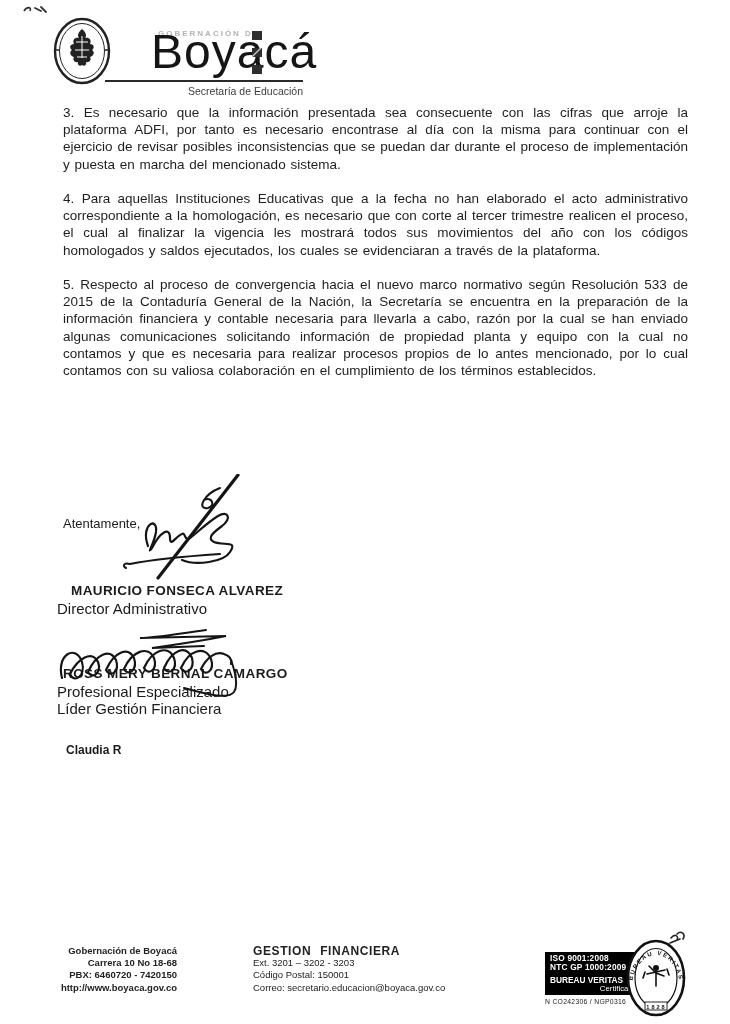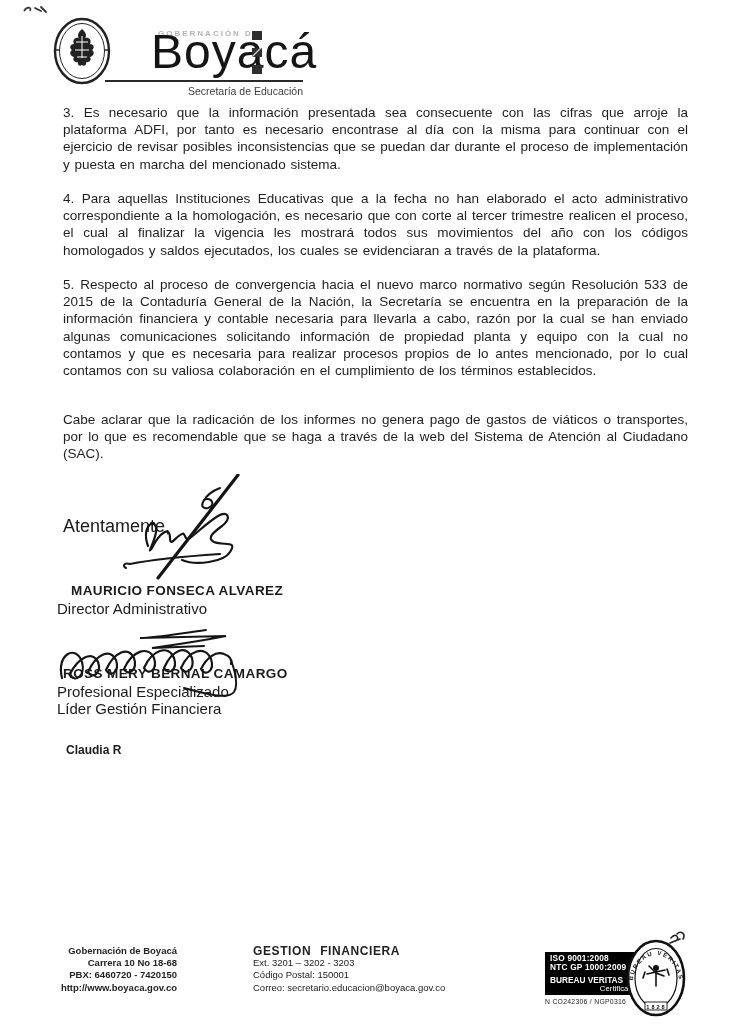--- a/index.html
+++ b/index.html
@@ -23,21 +23,21 @@
   .brand-squares .sq{width:10px;height:9px;background:#2e2e2e;margin-bottom:8px;}
   .brand-squares .sq.mid{background:linear-gradient(135deg,#2e2e2e 40%,#ffffff 45%,#2e2e2e 55%);}
   .brand-rule{position:absolute;left:105px;top:80px;width:198px;height:2px;background:#2a2a2a;}
   .brand-sub{position:absolute;left:145px;top:85px;width:158px;text-align:right;
     font-size:10.5px;color:#3c3c3c;}
   
   .para{
     position:absolute;left:63px;width:625px;font-size:13.5px;line-height:17.2px;
     text-align:justify;word-spacing:1px;color:#1e1e1e;
   }
-  .salutation{position:absolute;left:63px;top:516px;font-size:18px;}
+  .salutation{position:absolute;left:63px;top:516px;font-size:13px;}
   .sig-name{position:absolute;left:63px;font-size:13.5px;font-weight:bold;letter-spacing:0.4px;}
   .sig-title{position:absolute;left:57px;font-size:15px;}
   .initials{position:absolute;left:66px;top:743px;font-size:12px;font-weight:bold;}
   .signature{position:absolute;pointer-events:none;}
   
   .foot-left{
     position:absolute;left:35px;top:945px;width:142px;text-align:right;
     font-size:9.5px;font-weight:bold;line-height:12.2px;color:#222;
   }
   .foot-center{position:absolute;left:253px;top:945px;width:230px;font-size:9.5px;
@@ -81,21 +81,20 @@
     <div class="sq"></div>
       <div class="sq mid"></div>
       <div class="sq"></div>
   </div>
   <div class="brand-rule"></div>
   <div class="brand-sub">Secretaría de Educación</div>
 
   <div class="para" style="top:104px;">3. Es necesario que la información presentada sea consecuente con las cifras que arroje la plataforma ADFI, por tanto es necesario encontrase al día con la misma para continuar con el ejercicio de revisar posibles inconsistencias que se puedan dar durante el proceso de implementación y puesta en marcha del mencionado sistema.</div>
   <div class="para" style="top:190px;">4. Para aquellas Instituciones Educativas que a la fecha no han elaborado el acto administrativo correspondiente a la homologación, es necesario que con corte al tercer trimestre realicen el proceso, el cual al finalizar la vigencia les mostrará todos sus movimientos del año con los códigos homologados y saldos ejecutados, los cuales se evidenciaran a través de la plataforma.</div>
   <div class="para" style="top:276px;">5. Respecto al proceso de convergencia hacia el nuevo marco normativo según Resolución 533 de 2015 de la Contaduría General de la Nación, la Secretaría se encuentra en la preparación de la información financiera y contable necesaria para llevarla a cabo, razón por la cual se han enviado algunas comunicaciones solicitando información de propiedad planta y equipo con la cual no contamos y que es necesaria para realizar procesos propios de lo antes mencionado, por lo cual contamos con su valiosa colaboración en el cumplimiento de los términos establecidos.</div>
-  <div class="para" style="top:411px;">Cabe aclarar que la radicación de los informes no genera pago de gastos de viáticos o transportes, por lo que es recomendable que se haga a través de la web del Sistema de Atención al Ciudadano (SAC).</div>
 
   <div class="salutation">Atentamente,</div>
 
   <svg class="signature" style="left:120px;top:474px;" width="150" height="106" viewBox="0 0 150 106">
     <g stroke="#151515" fill="none" stroke-linecap="round">
       <path d="M38,104 L118,1" stroke-width="3.2"></path>
       <path d="M100,14 C84,20 76,36 88,34 C96,32 92,22 84,26" stroke-width="2"></path>
       <path d="M28,72 C20,50 38,42 36,58 C34,70 26,82 32,74 C40,58 50,52 50,64
                C50,74 56,62 62,60 C66,58 64,68 70,64 C78,58 88,48 98,42
                C108,36 112,44 102,52 C94,58 86,64 94,68 C104,72 118,66 110,78

